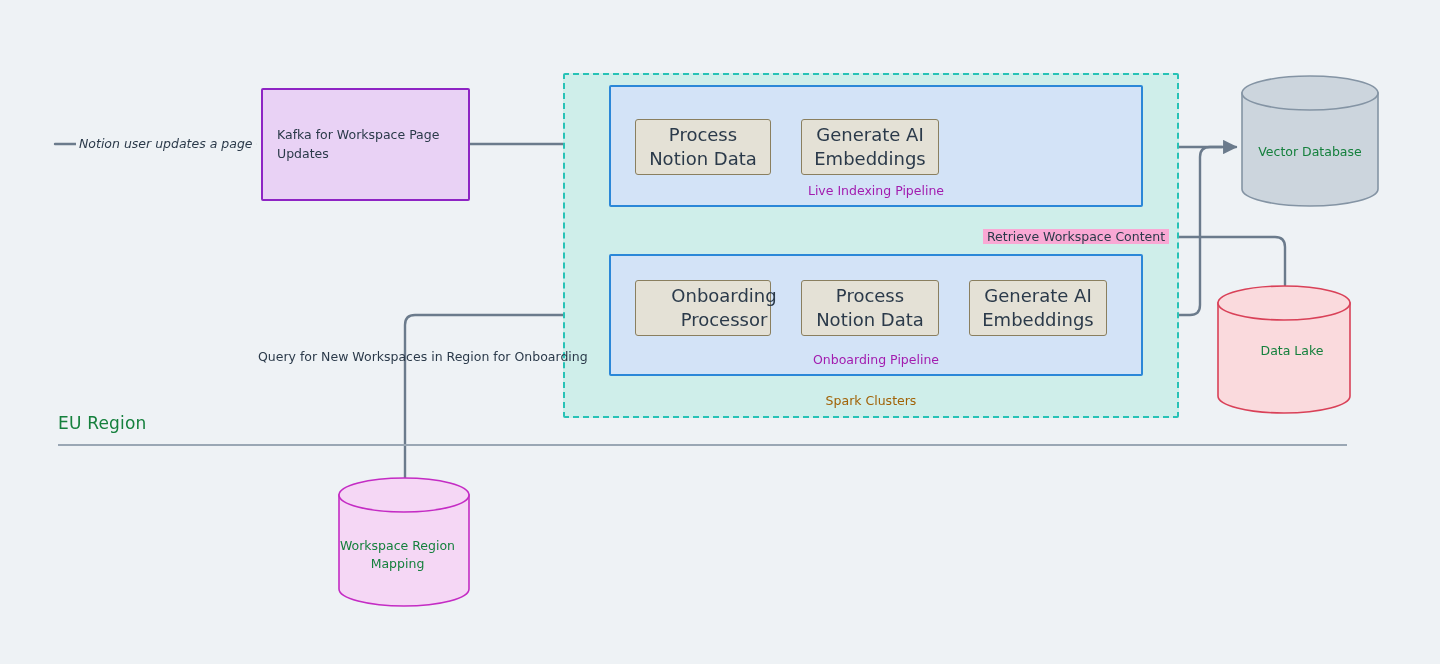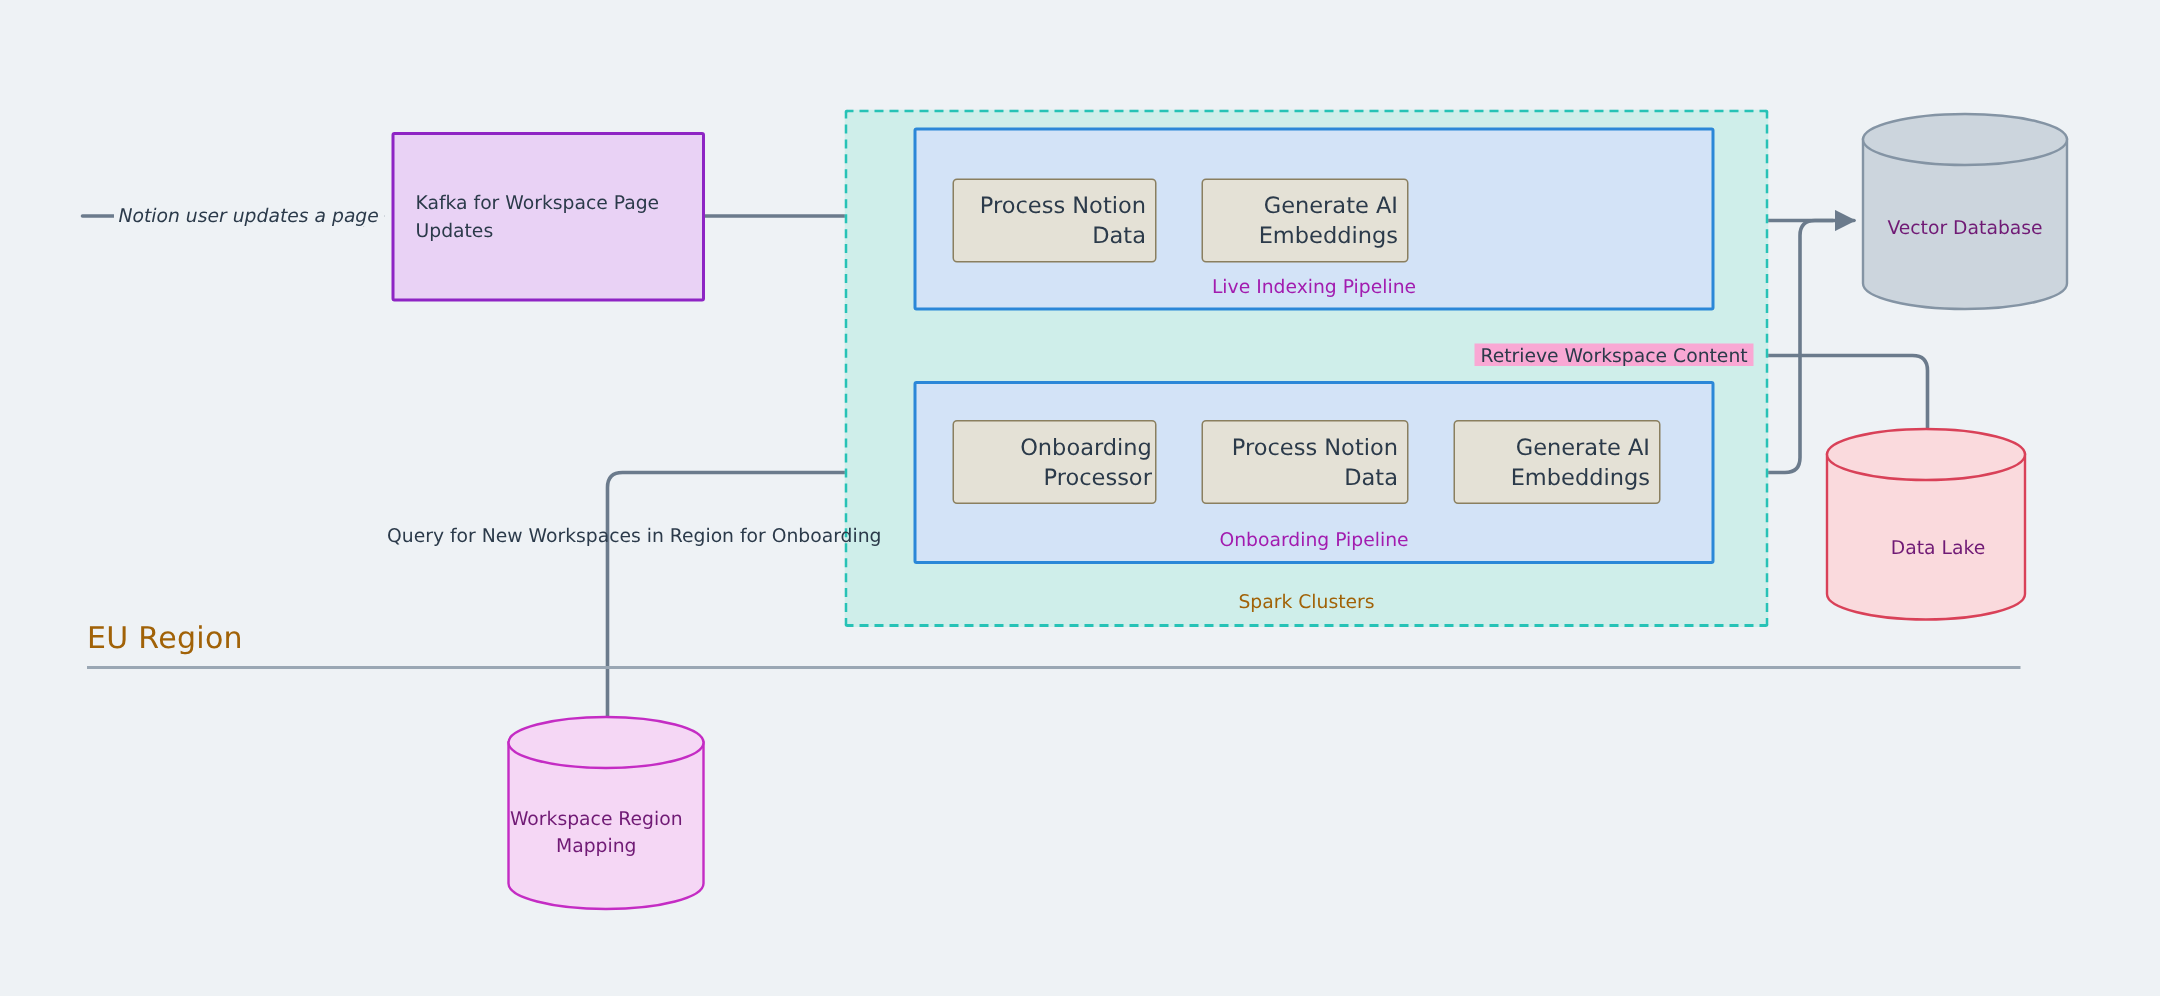--- a/index.html
+++ b/index.html
@@ -25,22 +25,22 @@
     width: 1440px;
     height: 664px;
     pointer-events: none;
   }
 
   
   .region-label {
     position: absolute;
     left: 58px;
     top: 413px;
-    font-size: 20px;
-    color: #a16207;
+    font-size: 17px;
+    color: #15803d;
     letter-spacing: 0.2px;
   }
   .region-divider {
     position: absolute;
     left: 58px;
     top: 444px;
     width: 1289px;
     height: 2px;
     background: #9aa7b4;
   }
@@ -88,22 +88,22 @@
   
   .task {
     position: absolute;
     box-sizing: border-box;
     background: #e4e1d6;
     border: 1.5px solid #8a7f5f;
     border-radius: 3px;
     display: flex;
     align-items: center;
     justify-content: center;
-    text-align: right;
-    font-size: 15px;
+    text-align: center;
+    font-size: 18px;
     line-height: 1.35;
     color: #2b3a4a;
     padding: 2px 6px;
   }
 
   
   .kafka {
     position: absolute;
     box-sizing: border-box;
     background: #e9d2f5;
@@ -129,21 +129,21 @@
     top: 0;
     overflow: visible;
   }
   .cylinder-label {
     position: absolute;
     left: 0;
     right: 0;
     text-align: center;
     font-size: 12.5px;
     line-height: 1.4;
-    color: #701a75;
+    color: #15803d;
     pointer-events: none;
   }
 
   
   .edge-label {
     position: absolute;
     font-size: 12.5px;
     color: #2b3a4a;
     white-space: nowrap;
     background: transparent;
@@ -228,21 +228,21 @@
       <ellipse cx="69" cy="18" rx="68" ry="17" fill="#ccd5dd" stroke="#8494a4" stroke-width="1.6"></ellipse>
     </svg>
     <div class="cylinder-label" style="top:68px;">Vector Database</div>
   </div>
 
   <div class="cylinder" style="left:1217px; top:285px; width:134px; height:129px;">
     <svg width="134" height="129" viewBox="0 0 134 129">
       <path d="M 1 18 L 1 111 A 66 17 0 0 0 133 111 L 133 18 Z" fill="#fadadd" stroke="#d94158" stroke-width="1.6"></path>
       <ellipse cx="67" cy="18" rx="66" ry="17" fill="#fadadd" stroke="#d94158" stroke-width="1.6"></ellipse>
     </svg>
-    <div class="cylinder-label" style="top:71px;padding-left:16px;">Data Lake</div>
+    <div class="cylinder-label" style="top:57px;padding-left:16px;">Data Lake</div>
   </div>
 
   <div class="cylinder" style="left:338px; top:477px; width:119px; height:130px;">
     <svg width="132" height="130" viewBox="0 0 132 130">
       <path d="M 1 18 L 1 112 A 65 17 0 0 0 131 112 L 131 18 Z" fill="#f5d7f5" stroke="#c42cc4" stroke-width="1.6"></path>
       <ellipse cx="66" cy="18" rx="65" ry="17" fill="#f5d7f5" stroke="#c42cc4" stroke-width="1.6"></ellipse>
     </svg>
     <div class="cylinder-label" style="top:60px;">Workspace Region Mapping</div>
   </div>
 

